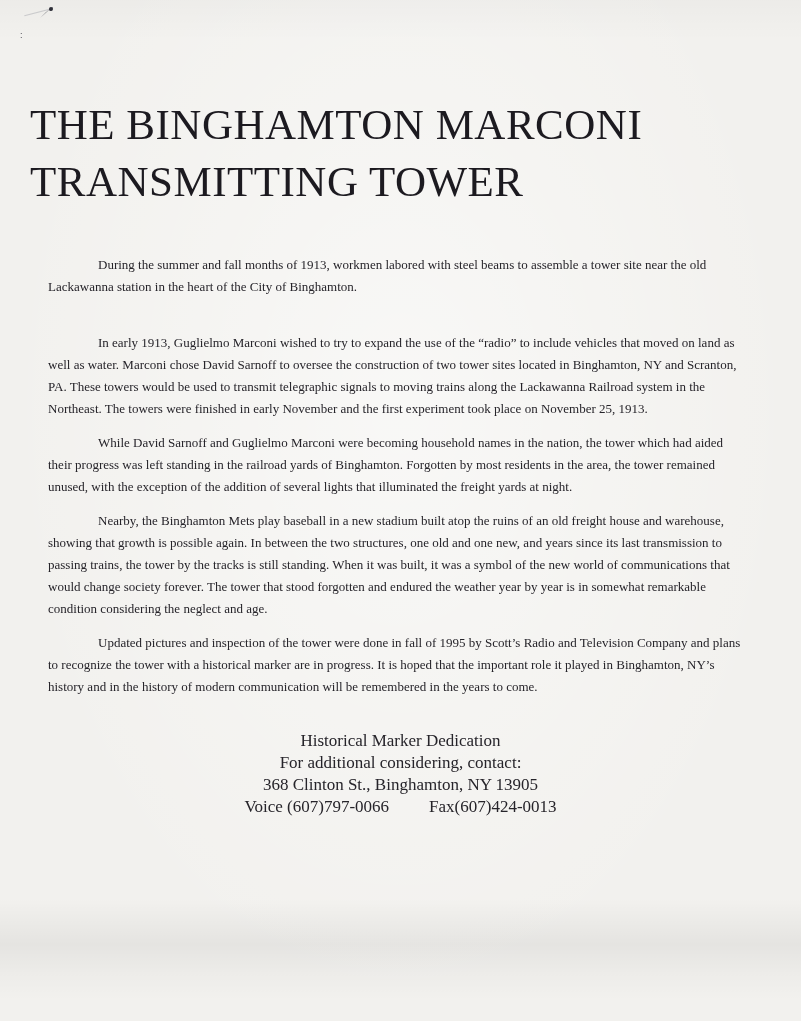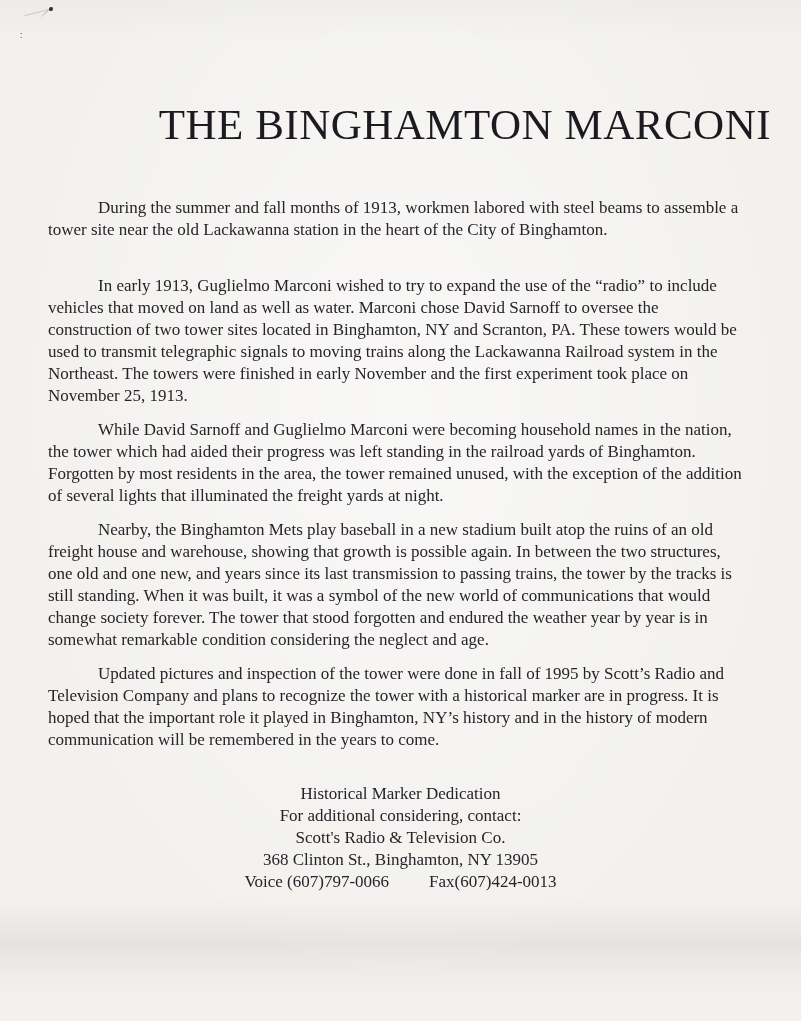--- a/index.html
+++ b/index.html
@@ -38,32 +38,32 @@
   }
   .ink-mark-2 {
     left: 20px; top: 33px; width: 6px; height: 9px;
     color: #4a4a52;
     font-size: 9px; line-height: 9px;
     font-family: "DejaVu Sans", sans-serif;
   }
 
   .doc-title {
     margin: 96px 30px 0;
-    text-align: right;
+    text-align: left;
     font-size: 43px;
     line-height: 57px;
     font-weight: 500;
     letter-spacing: 0.5px;
     color: #1c1a20;
   }
   .doc-title span { display: block; }
 
   .body-text {
     margin: 44px 56px 0 48px;
-    font-size: 17px;
+    font-size: 13px;
     line-height: 22px;
   }
   .body-text p {
     margin: 0 0 12px 0;
     text-indent: 50px;
   }
   .body-text p.lead {
     margin-bottom: 34px;
   }
 
@@ -90,36 +90,36 @@
   <div class="ink-mark ink-mark-1">
     <svg width="18" height="14" viewBox="0 0 18 14">
       <path d="M2 12 C6 8, 9 5, 12 3 L15 1 L13 5 L11 4 Z" fill="#3a3b44" opacity="0.85"></path>
       <circle cx="13" cy="3" r="2" fill="#2e2f38"></circle>
     </svg>
   </div>
   <div class="ink-mark ink-mark-2">˸</div>
 
   <h1 class="doc-title">
     <span>THE BINGHAMTON MARCONI</span>
+    <span>TRANSMITTING TOWER</span>
   </h1>
 
   <div class="body-text">
     <p class="lead">During the summer and fall months of 1913, workmen labored with steel beams to assemble a tower site near the old Lackawanna station in the heart of the City of Binghamton.</p>
     <p>In early 1913, Guglielmo Marconi wished to try to expand the use of the “radio” to include vehicles that moved on land as well as water.  Marconi chose David Sarnoff to oversee the construction of two tower sites located in Binghamton, NY and Scranton, PA.  These towers would be used to transmit telegraphic signals to moving trains along the Lackawanna Railroad system in the Northeast. The towers were finished in early November and the first experiment took place on November 25, 1913.</p>
     <p>While David Sarnoff and Guglielmo Marconi were becoming household names in the nation, the tower which had aided their progress was left standing in the railroad yards of Binghamton. Forgotten by most residents in the area, the tower remained unused, with the exception of the addition of several lights that illuminated the freight yards at night.</p>
     <p>Nearby, the Binghamton Mets play baseball in a new stadium built atop the ruins of an old freight house and warehouse, showing that growth is possible again.  In between the two structures, one old and one new, and years since its last transmission to passing trains, the tower by the tracks is still standing.  When it was built, it was a symbol of the new world of communications that would change society forever. The tower that stood forgotten and endured the weather year by year is in somewhat remarkable condition considering the neglect and age.</p>
     <p>Updated pictures and inspection of the tower were done in fall of 1995 by Scott’s Radio and Television Company and plans to recognize the tower with a historical marker are in progress.  It is hoped that the important role it played in Binghamton, NY’s history and in the history of modern communication will be remembered in the years to come.</p>
   </div>
 
   <div class="footer">
     <div class="row dedication-row">
       <span>Historical Marker Dedication</span>
     </div>
     <div>For additional considering, contact:</div>
-    <div>Scott's Radio &amp; Television Co.</div>
     <div>368 Clinton St., Binghamton, NY 13905</div>
     <div class="row contact-row">
       <span>Voice (607)797-0066</span>
       <span>Fax(607)424-0013</span>
     </div>
   </div>
 
 </div>
 
 </body></html>

